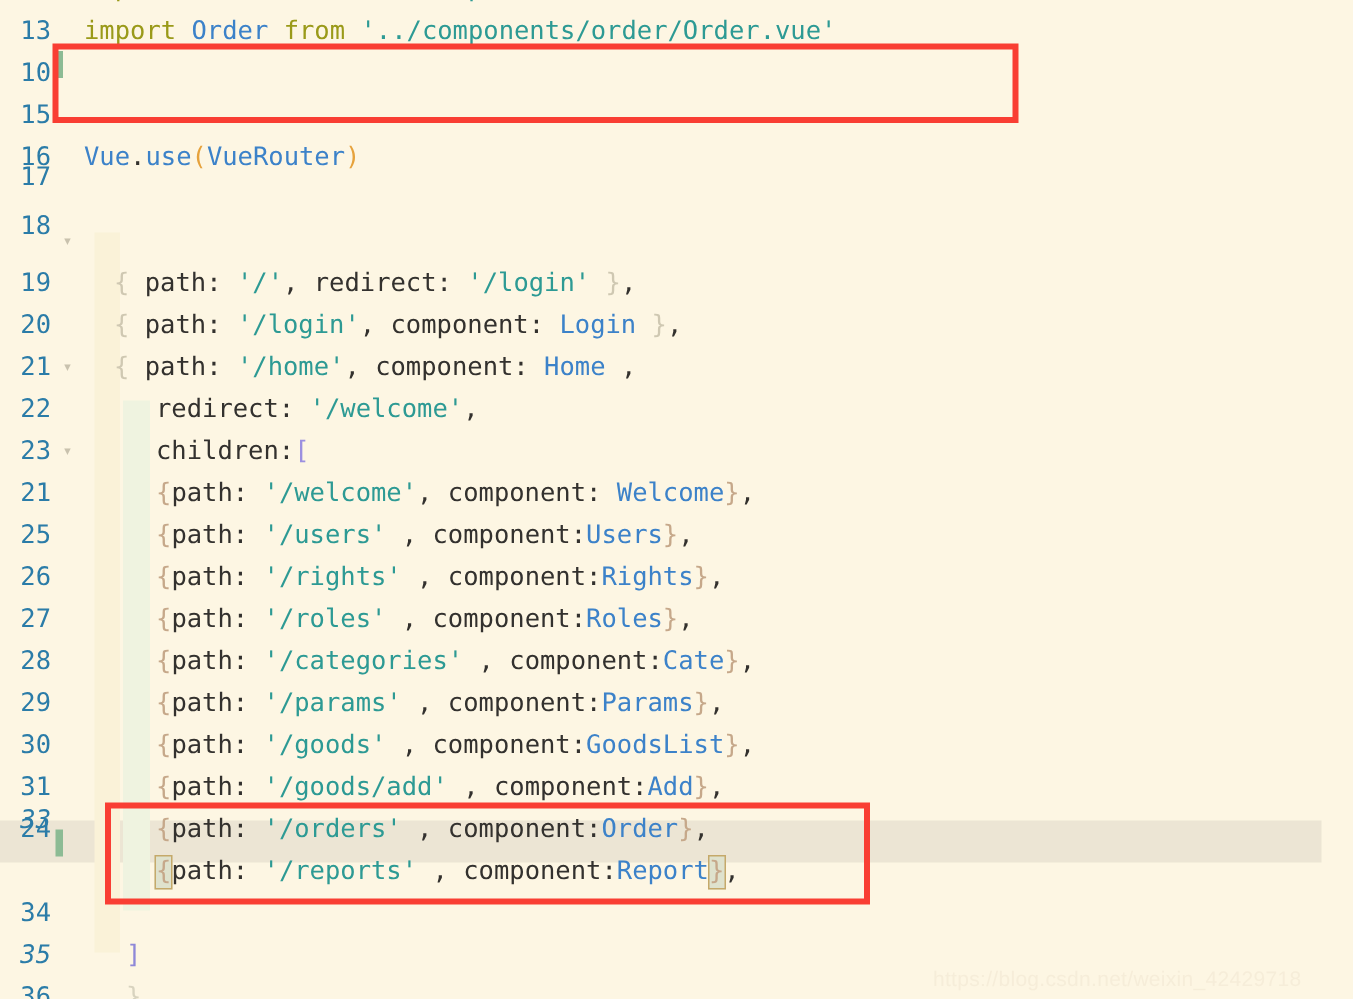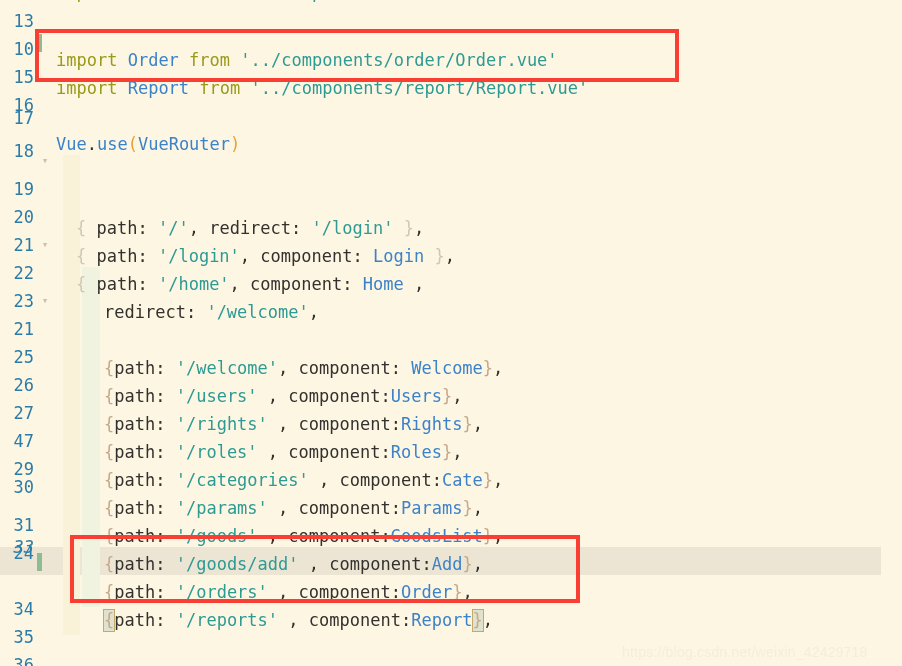--- a/index.html
+++ b/index.html
@@ -66,21 +66,20 @@
 
   
   .code-line {
     position: absolute;
     left: 56px;
     height: 28px;
     line-height: 28px;
     white-space: pre;
     z-index: 5;
     color: #33312e;
-    margin-top: 39px;
   }
 
   
   .fold-arrow {
     position: absolute;
     width: 10px;
     height: 28px;
     line-height: 28px;
     text-align: center;
     color: #c9c2ae;
@@ -168,50 +167,50 @@
     <div class="lineno" style="top:137px;">18</div>
     <div class="lineno" style="top:175px;">19</div>
     <div class="lineno" style="top:203px;padding-left:18px;">20</div>
     <div class="lineno" style="top:231px;">21</div>
     <div class="lineno" style="top:259px;">22</div>
     <div class="lineno" style="top:287px;">23</div>
     <div class="lineno" style="top:315px;">21</div>
     <div class="lineno" style="top:343px;">25</div>
     <div class="lineno" style="top:371px;">26</div>
     <div class="lineno" style="top:399px;">27</div>
-    <div class="lineno" style="top:427px;">47</div>
+    <div class="lineno" style="top:427px;">28</div>
     <div class="lineno" style="top:455px;">29</div>
-    <div class="lineno" style="top:473px;">30</div>
+    <div class="lineno" style="top:483px;">30</div>
     <div class="lineno" style="top:511px;">31</div>
     <div class="lineno" style="top:539px;">24</div>
     <div class="lineno" style="top:533px;font-style:italic;">33</div>
     <div class="lineno" style="top:595px;padding-left:32px;">34</div>
-    <div class="lineno" style="top:623px;">35</div>
+    <div class="lineno" style="top:623px;font-style:italic;">35</div>
     <div class="lineno" style="top:651px;">36</div>
   </div>
 
   <div class="fold-arrow" style="left:40px; top:147px;">▾</div>
   <div class="fold-arrow" style="left:40px; top:231px;">▾</div>
   <div class="fold-arrow" style="left:40px; top:287px;">▾</div>
 
   <div class="code-line" style="top:7px;"><span class="t-kw">import</span><span> </span><span class="t-ident">Order</span><span> </span><span class="t-kw">from</span><span> </span><span class="t-str">'../components/order/Order.vue'</span></div>
 
-  <div class="code-line" style="top:35px;"><span class="t-kw">import</span><span> </span><span class="t-ident">Report</span><span> </span><span class="t-kw">from</span><span> </span><span class="t-str">'../components/report/Report.vue'</span></div>
 
   <div class="code-line" style="top:91px;"><span class="t-ident">Vue</span><span class="t-punct">.</span><span class="t-ident">use</span><span class="t-paren">(</span><span class="t-ident">VueRouter</span><span class="t-paren">)</span></div>
 
 
   <div class="code-line" style="top:175px; left:76px;"><span class="t-brace-l">{</span><span> </span><span class="t-prop">path</span><span class="t-punct">:</span><span> </span><span class="t-str">'/'</span><span class="t-punct">,</span><span> </span><span class="t-prop">redirect</span><span class="t-punct">:</span><span> </span><span class="t-str">'/login'</span><span> </span><span class="t-brace-l">}</span><span class="t-punct">,</span></div>
 
   <div class="code-line" style="top:203px; left:76px;"><span class="t-brace-l">{</span><span> </span><span class="t-prop">path</span><span class="t-punct">:</span><span> </span><span class="t-str">'/login'</span><span class="t-punct">,</span><span> </span><span class="t-prop">component</span><span class="t-punct">:</span><span> </span><span class="t-ident">Login</span><span> </span><span class="t-brace-l">}</span><span class="t-punct">,</span></div>
 
   <div class="code-line" style="top:231px; left:76px;"><span class="t-brace-l">{</span><span> </span><span class="t-prop">path</span><span class="t-punct">:</span><span> </span><span class="t-str">'/home'</span><span class="t-punct">,</span><span> </span><span class="t-prop">component</span><span class="t-punct">:</span><span> </span><span class="t-ident">Home</span><span> </span><span class="t-punct">,</span></div>
 
   <div class="code-line" style="top:259px; left:104px;"><span class="t-prop">redirect</span><span class="t-punct">:</span><span> </span><span class="t-str">'/welcome'</span><span class="t-punct">,</span></div>
 
+  <div class="code-line" style="top:287px; left:104px;"><span class="t-prop">children</span><span class="t-punct">:</span><span class="t-bracket2">[</span></div>
 
   <div class="code-line" style="top:315px; left:104px;"><span class="t-brace">{</span><span class="t-prop">path</span><span class="t-punct">:</span><span> </span><span class="t-str">'/welcome'</span><span class="t-punct">,</span><span> </span><span class="t-prop">component</span><span class="t-punct">:</span><span> </span><span class="t-ident">Welcome</span><span class="t-brace">}</span><span class="t-punct">,</span></div>
 
   <div class="code-line" style="top:343px; left:104px;"><span class="t-brace">{</span><span class="t-prop">path</span><span class="t-punct">:</span><span> </span><span class="t-str">'/users'</span><span> </span><span class="t-punct">,</span><span> </span><span class="t-prop">component</span><span class="t-punct">:</span><span class="t-ident">Users</span><span class="t-brace">}</span><span class="t-punct">,</span></div>
 
   <div class="code-line" style="top:371px; left:104px;"><span class="t-brace">{</span><span class="t-prop">path</span><span class="t-punct">:</span><span> </span><span class="t-str">'/rights'</span><span> </span><span class="t-punct">,</span><span> </span><span class="t-prop">component</span><span class="t-punct">:</span><span class="t-ident">Rights</span><span class="t-brace">}</span><span class="t-punct">,</span></div>
 
   <div class="code-line" style="top:399px; left:104px;"><span class="t-brace">{</span><span class="t-prop">path</span><span class="t-punct">:</span><span> </span><span class="t-str">'/roles'</span><span> </span><span class="t-punct">,</span><span> </span><span class="t-prop">component</span><span class="t-punct">:</span><span class="t-ident">Roles</span><span class="t-brace">}</span><span class="t-punct">,</span></div>
 
   <div class="code-line" style="top:427px; left:104px;"><span class="t-brace">{</span><span class="t-prop">path</span><span class="t-punct">:</span><span> </span><span class="t-str">'/categories'</span><span> </span><span class="t-punct">,</span><span> </span><span class="t-prop">component</span><span class="t-punct">:</span><span class="t-ident">Cate</span><span class="t-brace">}</span><span class="t-punct">,</span></div>

